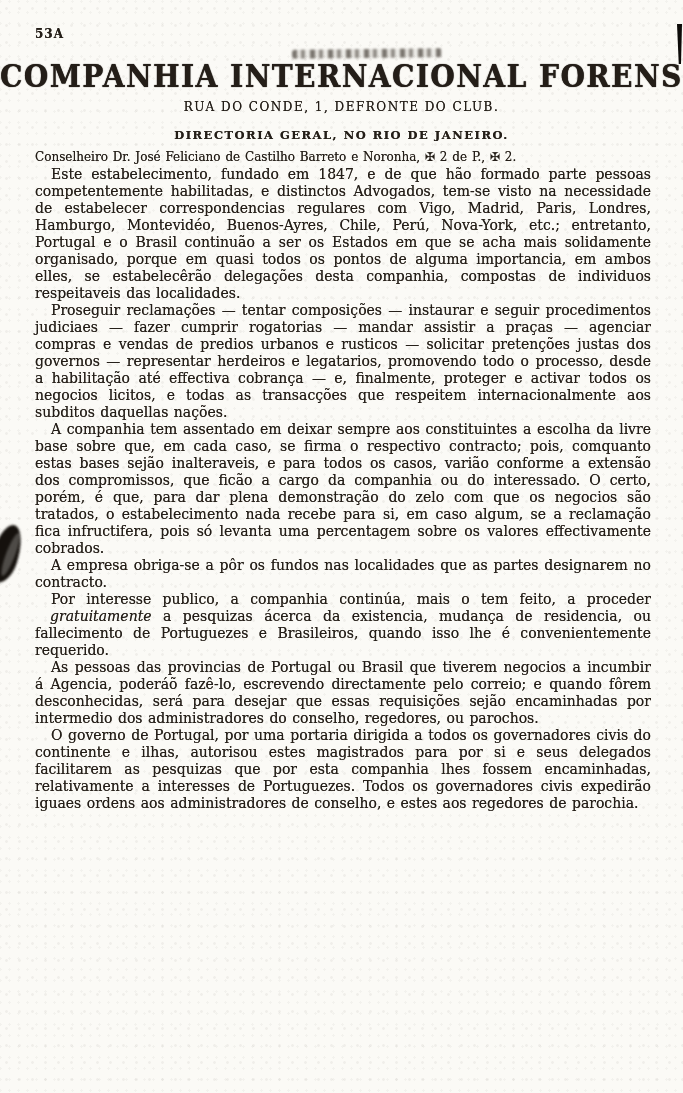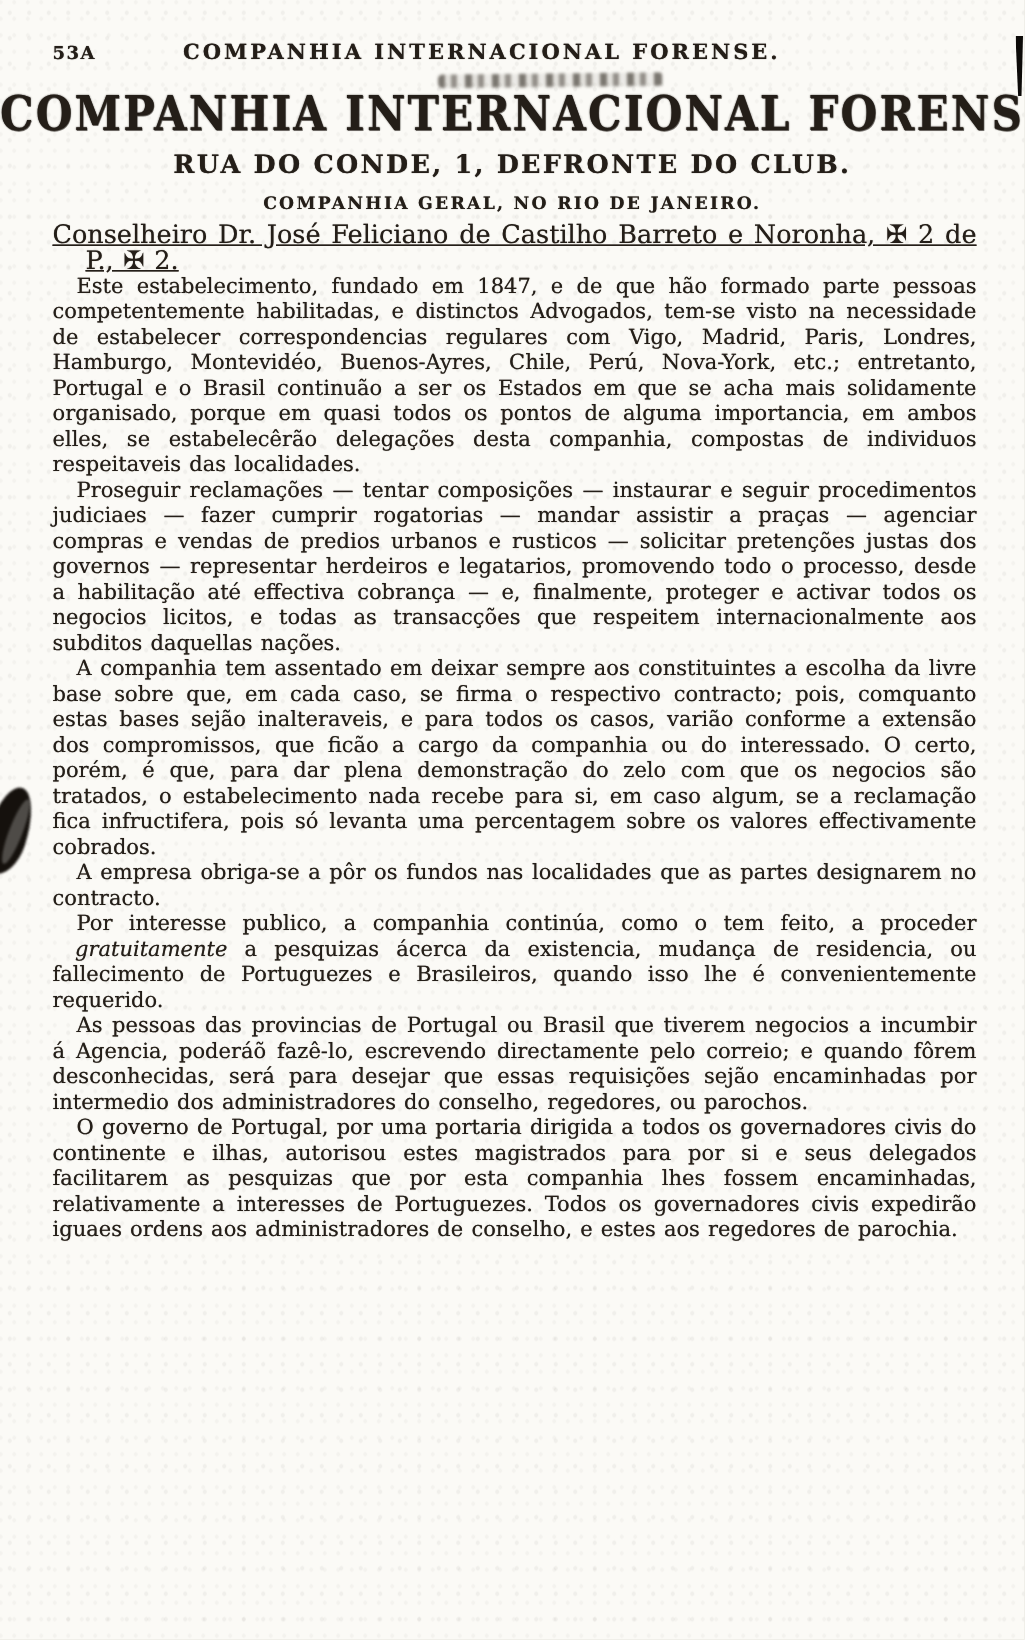--- a/index.html
+++ b/index.html
@@ -41,42 +41,41 @@
     text-align:center;white-space:nowrap;
   }
   .main-title{
     display:inline-block;
     font-size:28px;font-weight:bold;letter-spacing:1.5px;
     transform:scaleY(1.14);transform-origin:top center;
     text-shadow:0 0 1px rgba(25,20,15,.9), .4px .4px 0 rgba(25,20,15,.55);
   }
   .address-line{
     position:absolute;top:100px;left:0;right:0;text-align:center;
-    font-size:17px;font-weight:bold;letter-spacing:1.5px;
+    font-size:12px;font-weight:normal;letter-spacing:1.5px;
     text-shadow:0 0 .6px rgba(30,24,18,.8);
   }
   .directorate-line{
     position:absolute;top:128px;left:0;right:0;text-align:center;
     font-size:11.5px;font-weight:bold;letter-spacing:1.5px;
     text-shadow:0 0 .5px rgba(30,24,18,.75);
   }
   
   .content{
     position:absolute;top:149px;left:35px;width:616px;
     font-size:14px;line-height:17px;
     text-align:justify;
     text-shadow:0 0 .5px rgba(35,28,20,.75);
     word-spacing:1px;
   }
   .content p{margin:0;text-indent:16px;}
   p.councillor{
     text-indent:0;
     padding-left:22px;
-    font-size:17px;
-    text-decoration:underline;
+    font-size:12px;
   }
   p.councillor span{display:block;text-indent:-22px;}
   .italic{font-style:italic;margin-left:15px;}
   p.nb{
     font-size:17px;line-height:23px;
     text-indent:28px;word-spacing:4px;
     margin-top:3px;
   }
   p.nb .nb-label{font-style:italic;font-size:18px;letter-spacing:1px;}
   
@@ -99,42 +98,41 @@
     filter:blur(.4px);
   }
 </style>
 </head>
 <body>
 
 <div class="page">
 
   <div class="running-head">
     <span class="page-num">53A</span>
-    <span class="running-title">COMPANHIA INTERNACIONAL FORENSE.</span>
   </div>
 
   <div class="smudge"></div>
 
   <div class="title-row">
     <span class="main-title">COMPANHIA INTERNACIONAL FORENSE</span>
   </div>
 
   <div class="address-line">RUA DO CONDE, 1, DEFRONTE DO CLUB.</div>
 
-  <div class="directorate-line">COMPANHIA GERAL, NO RIO DE JANEIRO.</div>
+  <div class="directorate-line">DIRECTORIA GERAL, NO RIO DE JANEIRO.</div>
 
   <div class="content">
     <p class="councillor">
         <span>Conselheiro Dr. José Feliciano de Castilho Barreto e Noronha, ✠ 2 de P., ✠ 2.</span>
       </p>
     <p>Este estabelecimento, fundado em 1847, e de que hão formado parte pessoas competentemente habilitadas, e distinctos Advogados, tem-se visto na necessidade de estabelecer correspondencias regulares com Vigo, Madrid, Paris, Londres, Hamburgo, Montevidéo, Buenos-Ayres, Chile, Perú, Nova-York, etc.; entretanto, Portugal e o Brasil continuão a ser os Estados em que se acha mais solidamente organisado, porque em quasi todos os pontos de alguma importancia, em ambos elles, se estabelecêrão delegações desta companhia, compostas de individuos respeitaveis das localidades.</p>
     <p>Proseguir reclamações — tentar composições — instaurar e seguir procedimentos judiciaes — fazer cumprir rogatorias — mandar assistir a praças — agenciar compras e vendas de predios urbanos e rusticos — solicitar pretenções justas dos governos — representar herdeiros e legatarios, promovendo todo o processo, desde a habilitação até effectiva cobrança — e, finalmente, proteger e activar todos os negocios licitos, e todas as transacções que respeitem internacionalmente aos subditos daquellas nações.</p>
     <p>A companhia tem assentado em deixar sempre aos constituintes a escolha da livre base sobre que, em cada caso, se firma o respectivo contracto; pois, comquanto estas bases sejão inalteraveis, e para todos os casos, varião conforme a extensão dos compromissos, que ficão a cargo da companhia ou do interessado. O certo, porém, é que, para dar plena demonstração do zelo com que os negocios são tratados, o estabelecimento nada recebe para si, em caso algum, se a reclamação fica infructifera, pois só levanta uma percentagem sobre os valores effectivamente cobrados.</p>
     <p>A empresa obriga-se a pôr os fundos nas localidades que as partes designarem no contracto.</p>
-    <p><span>Por interesse publico, a companhia continúa, como o tem feito, a proceder </span><span class="italic">gratuitamente</span><span> a pesquizas ácerca da existencia, mudança de residencia, ou fallecimento de Portuguezes e Brasileiros, quando isso lhe é convenientemente requerido.</span></p>
+    <p><span>Por interesse publico, a companhia continúa, mais o tem feito, a proceder </span><span class="italic">gratuitamente</span><span> a pesquizas ácerca da existencia, mudança de residencia, ou fallecimento de Portuguezes e Brasileiros, quando isso lhe é convenientemente requerido.</span></p>
     <p>As pessoas das provincias de Portugal ou Brasil que tiverem negocios a incumbir á Agencia, poderáõ fazê-lo, escrevendo directamente pelo correio; e quando fôrem desconhecidas, será para desejar que essas requisições sejão encaminhadas por intermedio dos administradores do conselho, regedores, ou parochos.</p>
     <p>O governo de Portugal, por uma portaria dirigida a todos os governadores civis do continente e ilhas, autorisou estes magistrados para por si e seus delegados facilitarem as pesquizas que por esta companhia lhes fossem encaminhadas, relativamente a interesses de Portuguezes. Todos os governadores civis expedirão iguaes ordens aos administradores de conselho, e estes aos regedores de parochia.</p>
   </div>
 
   <div class="ink-blot"></div>
   <div class="edge-mark"></div>
 
 </div>
 
 </body></html>

